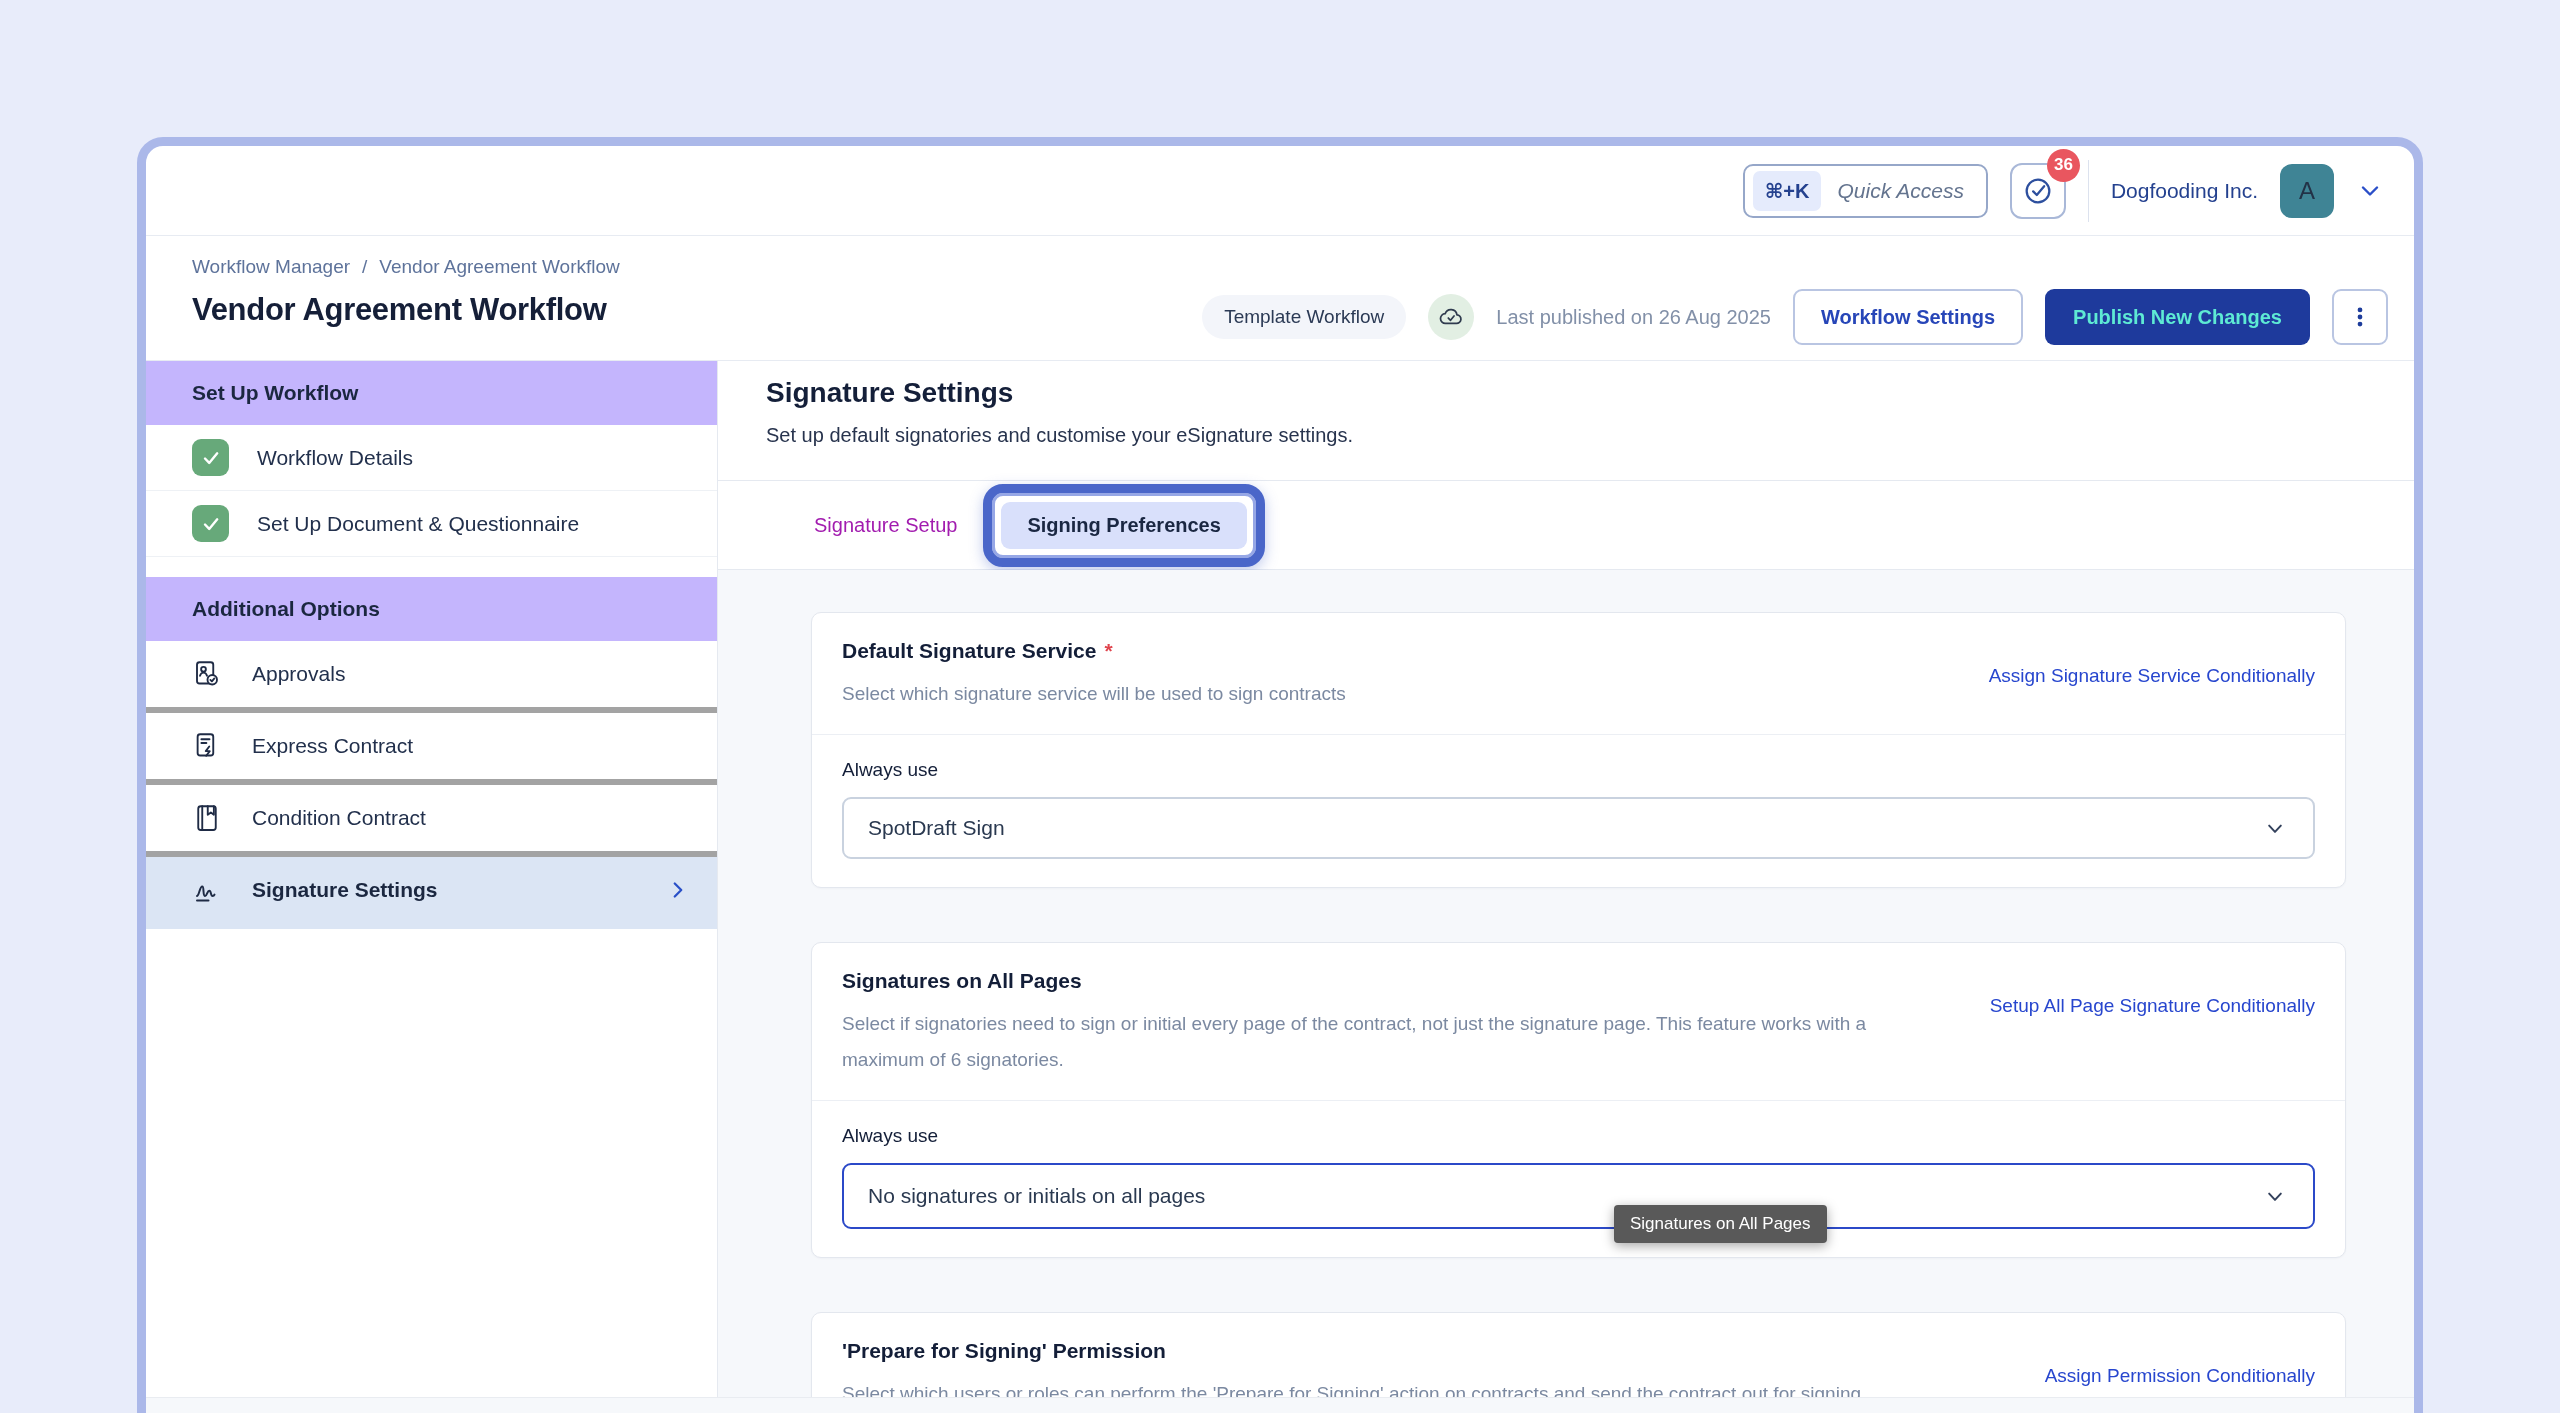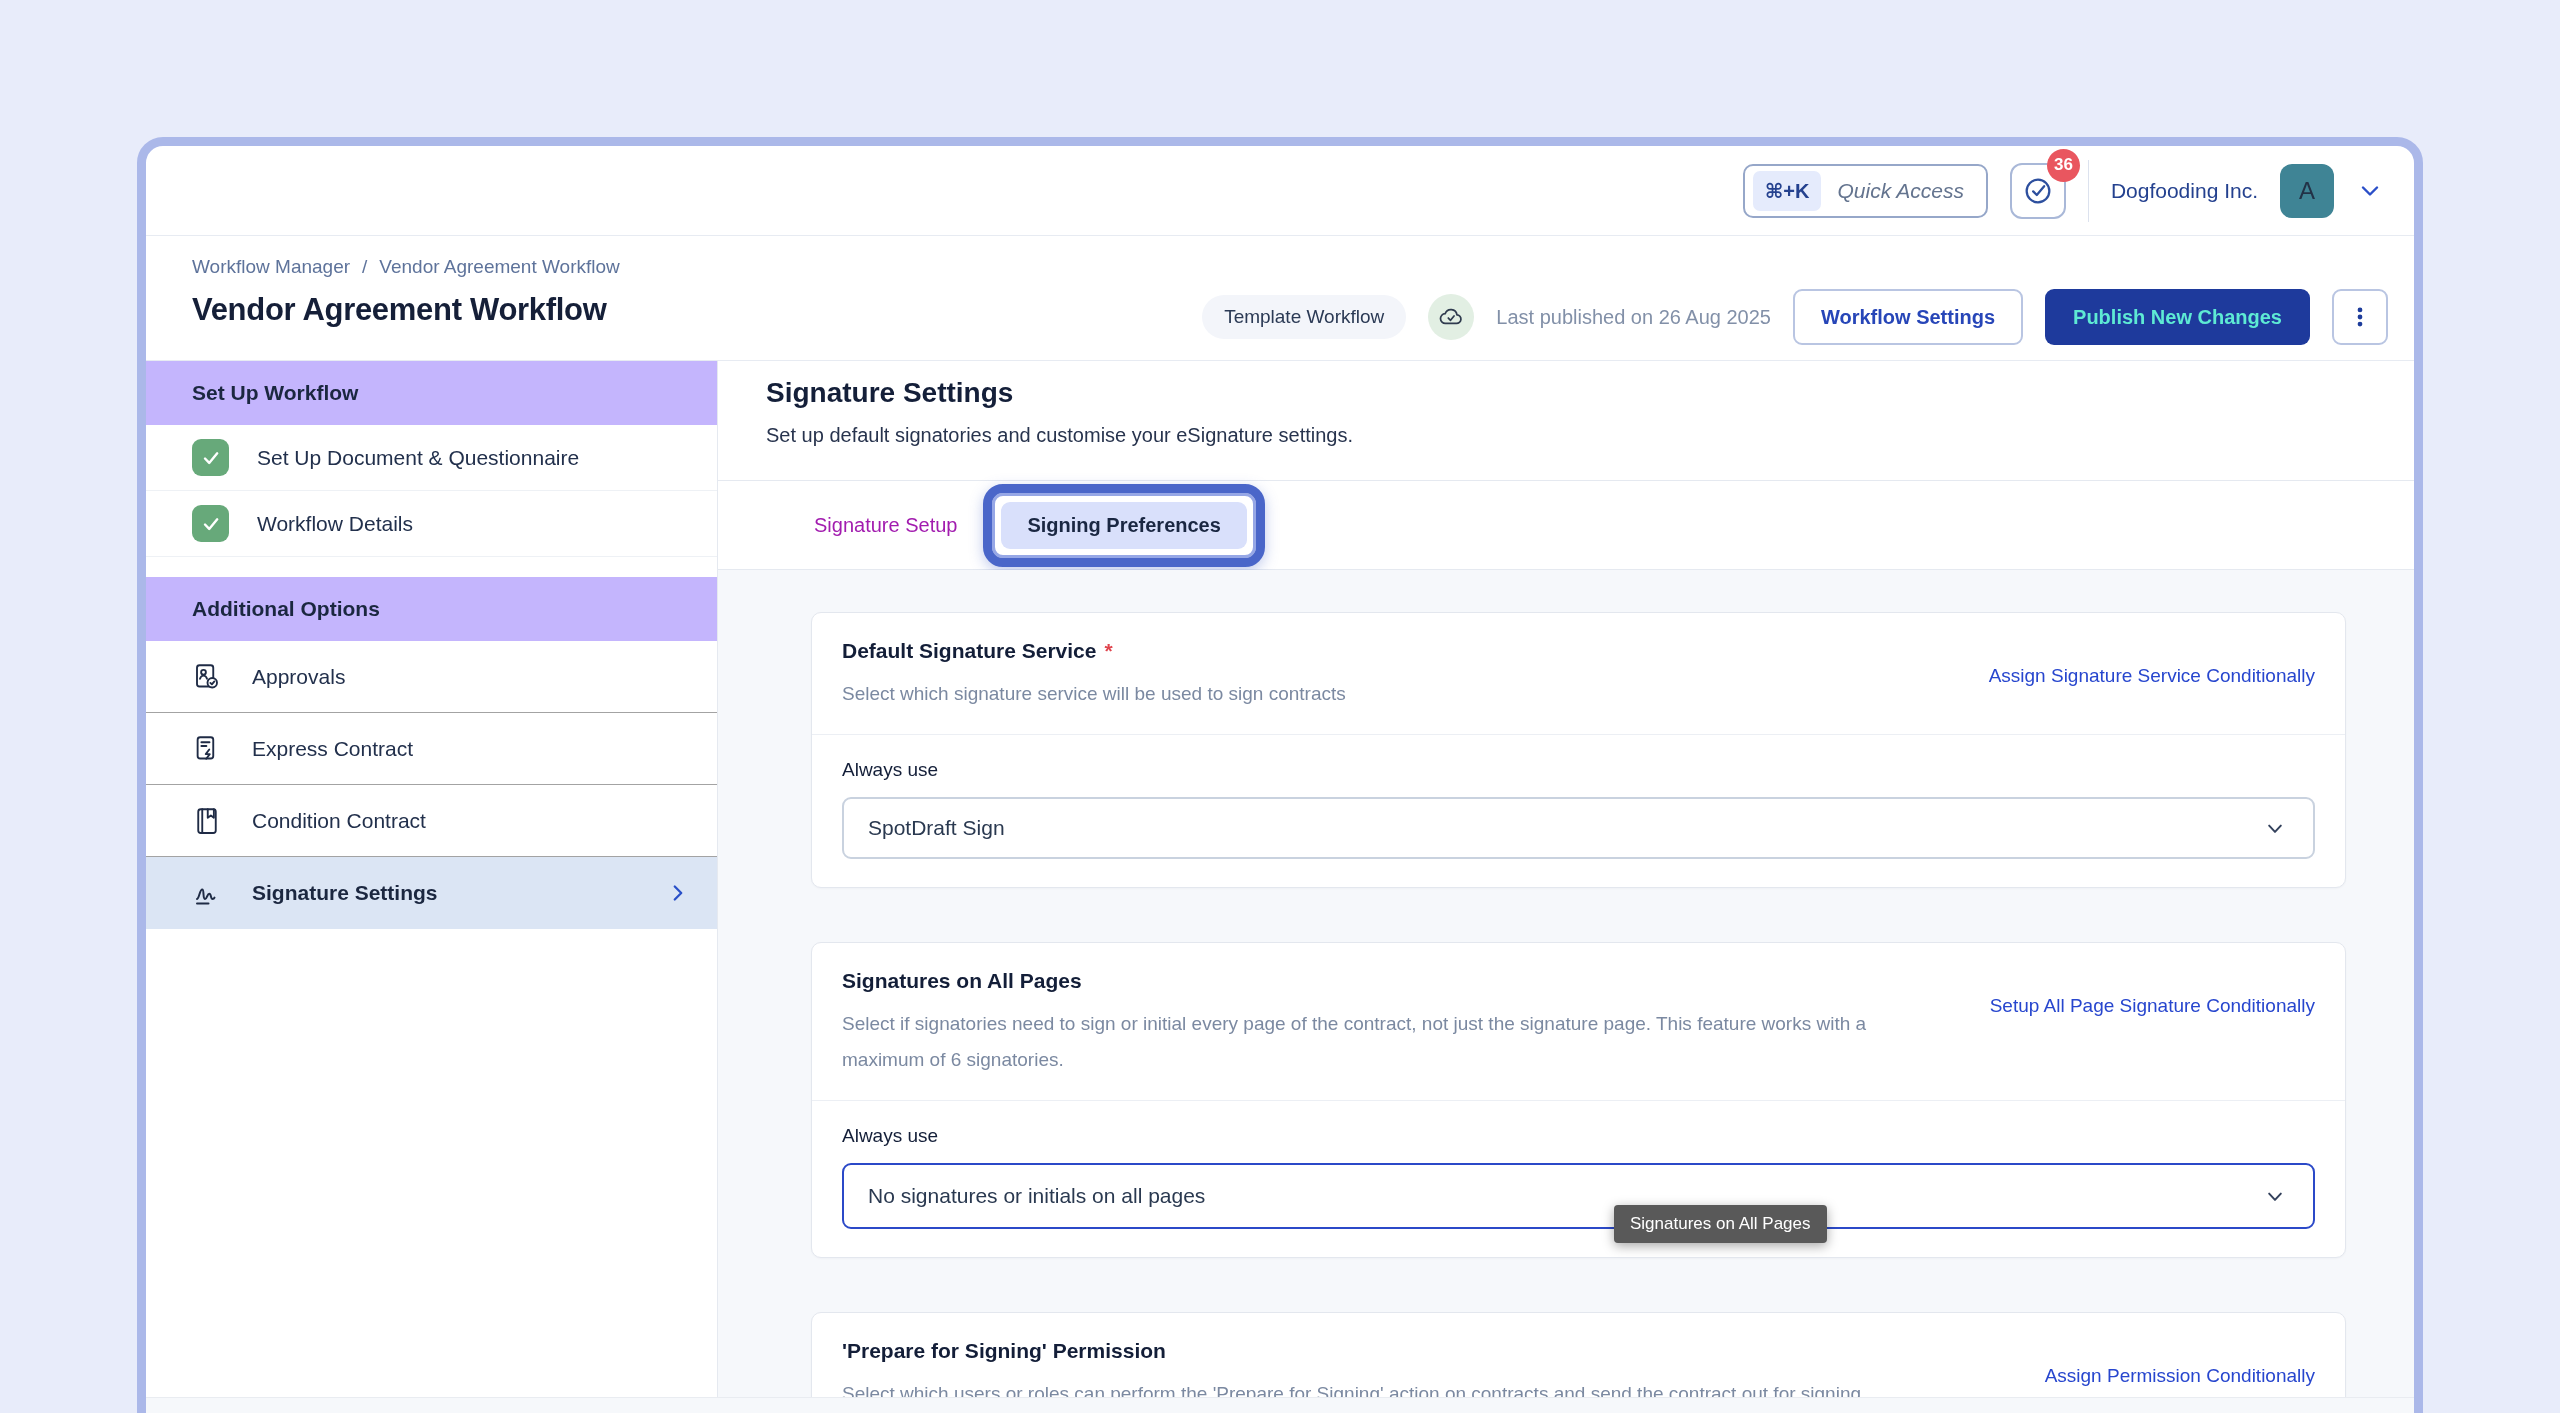--- a/index.html
+++ b/index.html
@@ -51,21 +51,21 @@
   .body-row { height:1036px; flex:none; display:flex; }
   .sidebar { width:572px; flex:none; background:#fff; border-right:1px solid #E5E9F0; }
   .side-band { height:64px; background:#c4b5fd; display:flex; align-items:center; padding-left:46px;
     font-size:21px; font-weight:700; color:#1B2740; }
   .side-row { height:66px; background:#fff; display:flex; align-items:center; padding-left:46px; gap:28px;
     border-bottom:1px solid #EEF1F5; font-size:21px; color:#22304C; cursor:pointer; }
   .check-sq { width:37px; height:37px; border-radius:9px; background:#67A97A; flex:none;
     display:flex; align-items:center; justify-content:center; }
   .side-gap { height:20px; background:#fff; }
   .opt-row { height:72px; background:#fff; display:flex; align-items:center; padding-left:46px; gap:30px;
-    border-bottom:1px solid #a3a3a3; font-size:21px; color:#22304C; cursor:pointer; position:relative; }
+    border-bottom:6px solid #a3a3a3; font-size:21px; color:#22304C; cursor:pointer; position:relative; }
   .opt-row.selected { background:#DBE5F4; font-weight:700; color:#1B2740; border-bottom-color:#DBE5F4; }
   .opt-row .chev { position:absolute; right:26px; top:50%; transform:translateY(-50%); }
   
   .content { flex:1; display:flex; flex-direction:column; background:#fff; min-width:0; }
   .content-heading { height:119px; flex:none; padding:16px 0 0 48px; }
   .section-title { font-size:28px; font-weight:700; color:#141F39; }
   .section-subtitle { margin-top:15px; font-size:20px; color:#28344E; }
   .tab-row { height:90px; flex:none; border-top:1px solid #E5E9F0; border-bottom:1px solid #E5E9F0;
     display:flex; align-items:center; padding-left:48px; background:#fff; }
   .tab-plain { font-size:20px; color:#a21caf; cursor:pointer; white-space:nowrap;margin-left:48px; }
@@ -159,30 +159,30 @@
 
     <div class="sidebar">
       <div class="side-band">Set Up Workflow</div>
 
       <div class="side-row">
         <span class="check-sq">
           <svg width="22" height="22" viewBox="0 0 22 22">
               <path d="M5 11.5l4.2 4.4 8-9.6" fill="none" stroke="#fff" stroke-width="2.4" stroke-linecap="round" stroke-linejoin="round"></path>
             </svg>
         </span>
-        <span>Set Up Document &amp; Questionnaire</span>
+        <span>Workflow Details</span>
       </div>
 
       <div class="side-row">
         <span class="check-sq">
           <svg width="22" height="22" viewBox="0 0 22 22">
               <path d="M5 11.5l4.2 4.4 8-9.6" fill="none" stroke="#fff" stroke-width="2.4" stroke-linecap="round" stroke-linejoin="round"></path>
             </svg>
         </span>
-        <span>Workflow Details</span>
+        <span>Set Up Document &amp; Questionnaire</span>
       </div>
 
       <div class="side-gap"></div>
       <div class="side-band">Additional Options</div>
 
       <div class="opt-row">
         <span>
           <svg width="30" height="30" viewBox="0 0 24 24" fill="none" stroke="#1F2B45" stroke-width="1.5" stroke-linecap="round" stroke-linejoin="round">
               <rect x="4" y="2.6" width="13" height="17" rx="2"></rect>
               <circle cx="9.2" cy="8.2" r="1.9"></circle>

